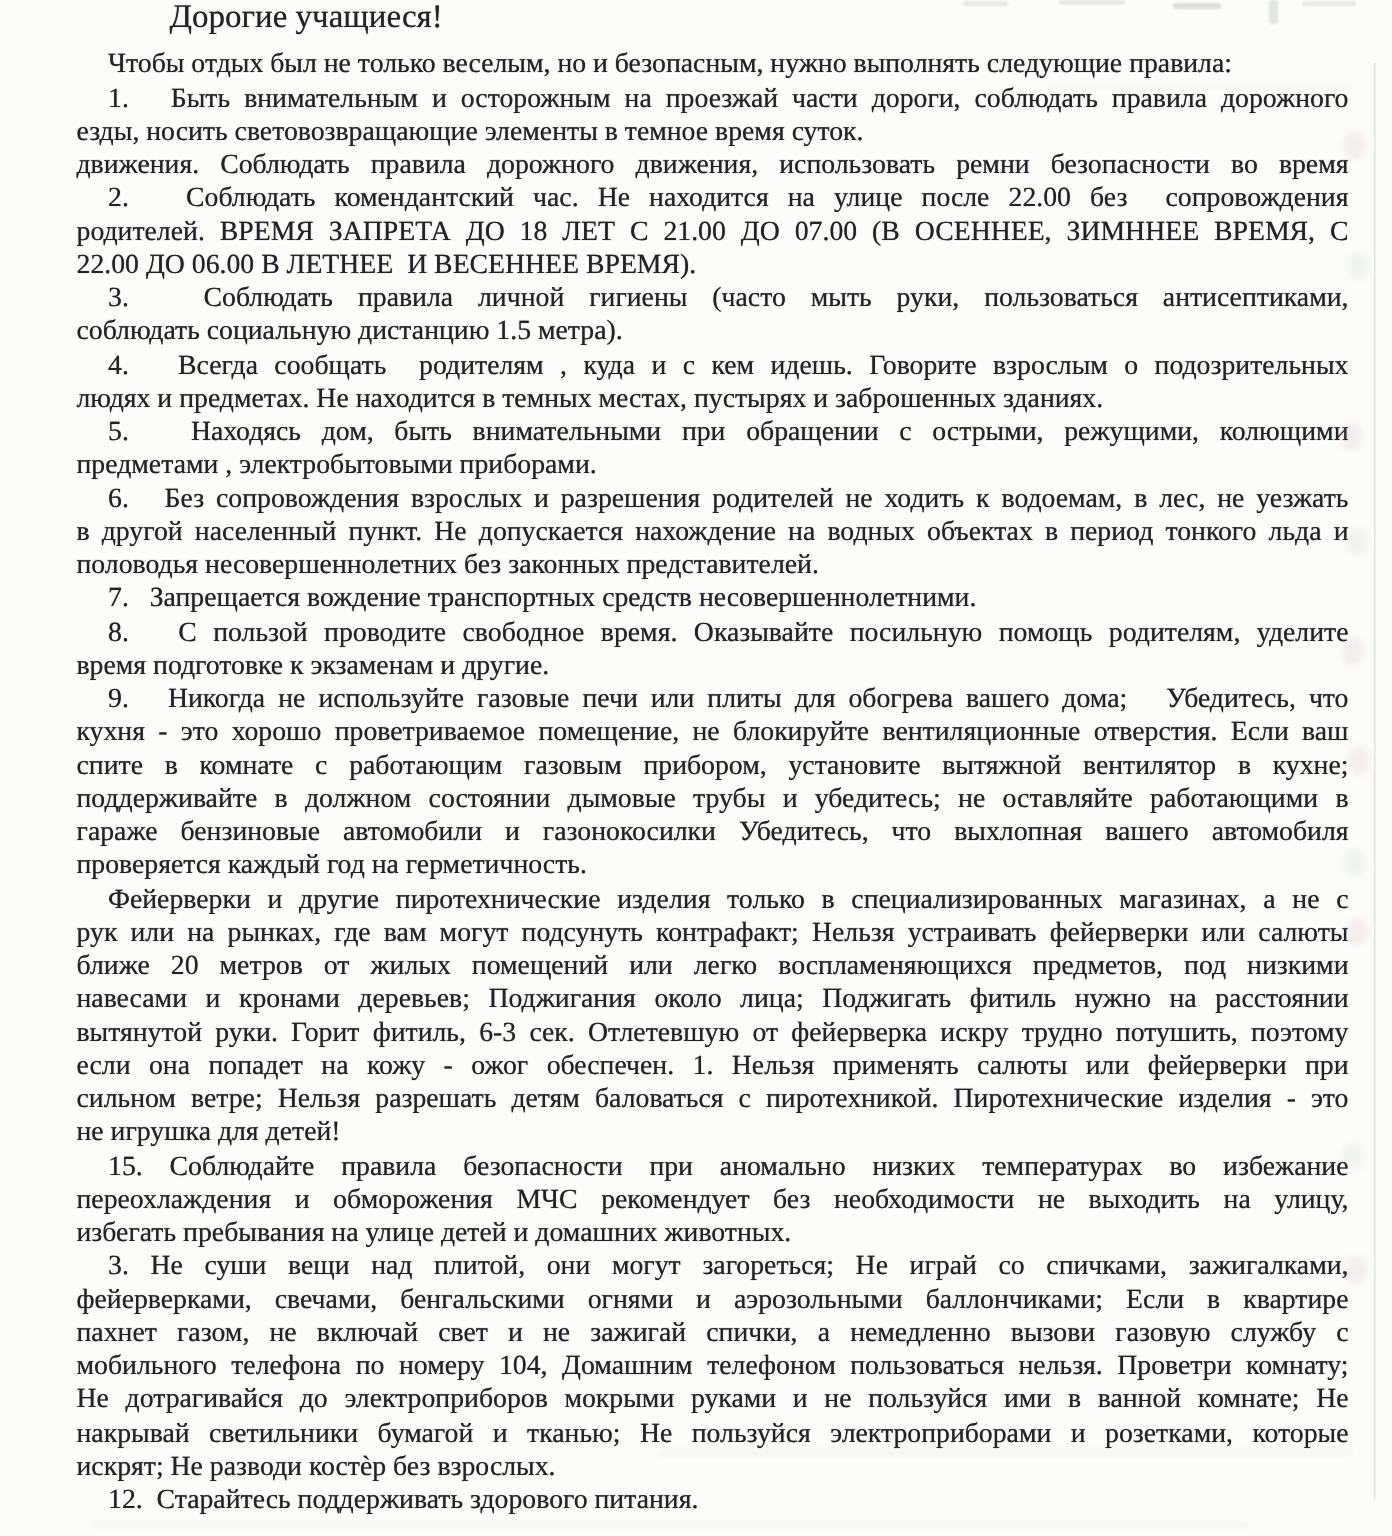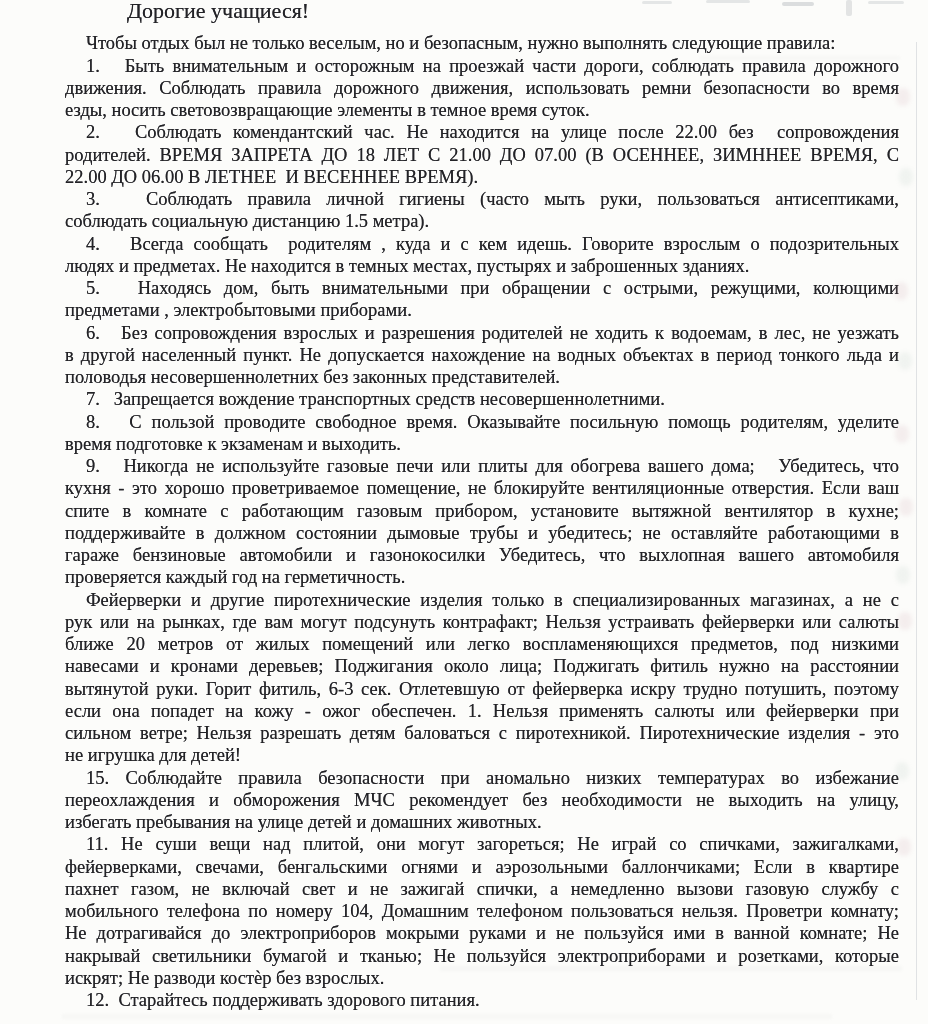--- a/index.html
+++ b/index.html
@@ -3,21 +3,21 @@
 <meta charset="utf-8">
 <style>
   html,body{margin:0;padding:0;background:#e8e8e6;}
   .page{
     position:relative;
     width:928px;height:1024px;
     margin:0 auto;
     background:#fcfcfa;
     overflow:hidden;
     box-sizing:border-box;
-    padding:0 29px 0 65px;
+    padding:0 29px 0 51px;
     font-family:"Liberation Serif","DejaVu Serif",serif;
     font-size:18.5px;
     line-height:22.26px;
     color:#232327;
     text-shadow:0 0 .6px rgba(38,38,44,.75);
   }
   .title{
     margin:0 0 0 62px;
     font-size:22px;
     font-weight:normal;
@@ -49,22 +49,22 @@
 <div class="page">
 
   <h1 class="title">Дорогие учащиеся!</h1>
 
   <div class="body">
       <div class="para">
         <div class="line first last">Чтобы отдых был не только веселым, но и безопасным, нужно выполнять следующие правила:</div>
       </div>
       <div class="para">
         <div class="line first">1.&nbsp;&nbsp; Быть внимательным и осторожным на проезжай части дороги, соблюдать правила дорожного</div>
+        <div class="line last">езды, носить световозвращающие элементы в темное время суток.</div>
         <div class="line">движения. Соблюдать правила дорожного движения, использовать ремни безопасности во время</div>
-        <div class="line last">езды, носить световозвращающие элементы в темное время суток.</div>
       </div>
       <div class="para">
         <div class="line first">2.&nbsp;&nbsp; Соблюдать комендантский час. Не находится на улице после 22.00 без&nbsp; сопровождения</div>
         <div class="line">родителей. ВРЕМЯ ЗАПРЕТА ДО 18 ЛЕТ С 21.00 ДО 07.00 (В ОСЕННЕЕ, ЗИМННЕЕ ВРЕМЯ, С</div>
         <div class="line last">22.00 ДО 06.00 В ЛЕТНЕЕ&nbsp; И ВЕСЕННЕЕ ВРЕМЯ).</div>
       </div>
       <div class="para">
         <div class="line first">3.&nbsp;&nbsp; Соблюдать правила личной гигиены (часто мыть руки, пользоваться антисептиками,</div>
         <div class="line last">соблюдать социальную дистанцию 1.5 метра).</div>
       </div>
@@ -79,21 +79,21 @@
       <div class="para">
         <div class="line first">6.&nbsp;&nbsp; Без сопровождения взрослых и разрешения родителей не ходить к водоемам, в лес, не уезжать</div>
         <div class="line">в другой населенный пункт. Не допускается нахождение на водных объектах в период тонкого льда и</div>
         <div class="line last">половодья несовершеннолетних без законных представителей.</div>
       </div>
       <div class="para">
         <div class="line first last">7.&nbsp;&nbsp; Запрещается вождение транспортных средств несовершеннолетними.</div>
       </div>
       <div class="para">
         <div class="line first">8.&nbsp;&nbsp; С пользой проводите свободное время. Оказывайте посильную помощь родителям, уделите</div>
-        <div class="line last">время подготовке к экзаменам и выходить.</div>
+        <div class="line last">время подготовке к экзаменам и другие.</div>
       </div>
       <div class="para">
         <div class="line first">9.&nbsp;&nbsp; Никогда не используйте газовые печи или плиты для обогрева вашего дома;&nbsp;&nbsp; Убедитесь, что</div>
         <div class="line">кухня - это хорошо проветриваемое помещение, не блокируйте вентиляционные отверстия. Если ваш</div>
         <div class="line">спите в комнате с работающим газовым прибором, установите вытяжной вентилятор в кухне;</div>
         <div class="line">поддерживайте в должном состоянии дымовые трубы и убедитесь; не оставляйте работающими в</div>
         <div class="line">гараже бензиновые автомобили и газонокосилки Убедитесь, что выхлопная вашего автомобиля</div>
         <div class="line last">проверяется каждый год на герметичность.</div>
       </div>
       <div class="para">
@@ -105,21 +105,21 @@
         <div class="line">если она попадет на кожу - ожог обеспечен. 1. Нельзя применять салюты или фейерверки при</div>
         <div class="line">сильном ветре; Нельзя разрешать детям баловаться с пиротехникой. Пиротехнические изделия - это</div>
         <div class="line last">не игрушка для детей!</div>
       </div>
       <div class="para">
         <div class="line first">15. Соблюдайте правила безопасности при аномально низких температурах во избежание</div>
         <div class="line">переохлаждения и обморожения МЧС рекомендует без необходимости не выходить на улицу,</div>
         <div class="line last">избегать пребывания на улице детей и домашних животных.</div>
       </div>
       <div class="para">
-        <div class="line first">11. Не суши вещи над плитой, они могут загореться; Не играй со спичками, зажигалками,</div>
+        <div class="line first">3. Не суши вещи над плитой, они могут загореться; Не играй со спичками, зажигалками,</div>
         <div class="line">фейерверками, свечами, бенгальскими огнями и аэрозольными баллончиками; Если в квартире</div>
         <div class="line">пахнет газом, не включай свет и не зажигай спички, а немедленно вызови газовую службу с</div>
         <div class="line">мобильного телефона по номеру 104, Домашним телефоном пользоваться нельзя. Проветри комнату;</div>
         <div class="line">Не дотрагивайся до электроприборов мокрыми руками и не пользуйся ими в ванной комнате; Не</div>
         <div class="line">накрывай светильники бумагой и тканью; Не пользуйся электроприборами и розетками, которые</div>
         <div class="line last">искрят; Не разводи костѐр без взрослых.</div>
       </div>
       <div class="para">
         <div class="line first last">12.&nbsp; Старайтесь поддерживать здорового питания.</div>
       </div>

